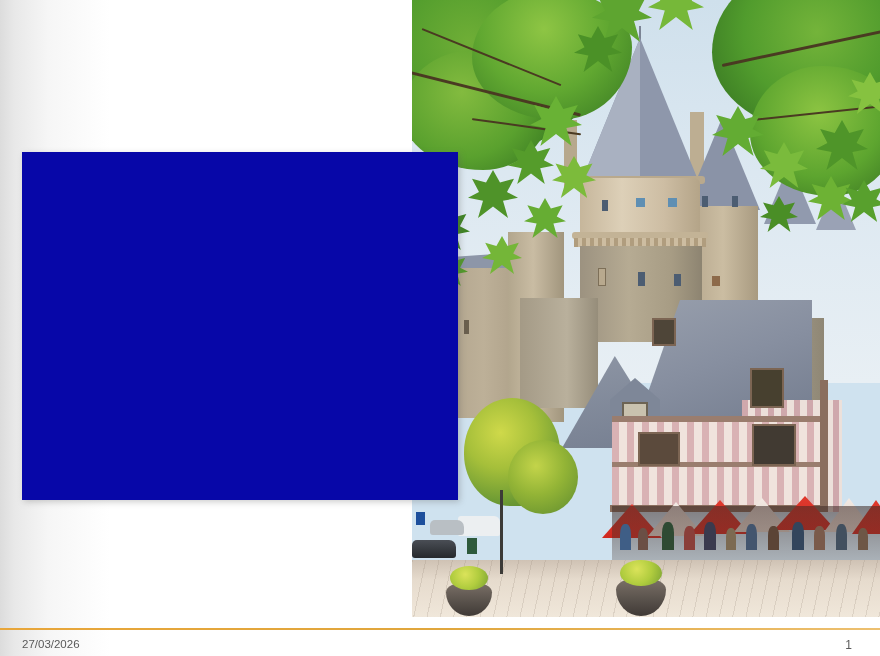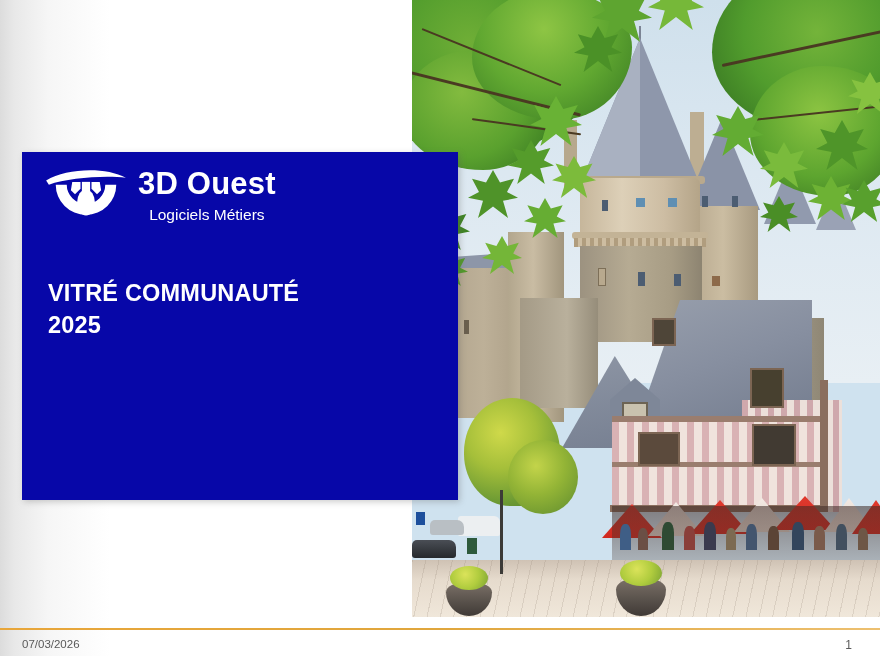--- a/index.html
+++ b/index.html
@@ -507,43 +507,20 @@
         <div class="leaf" style="left:430px;top:180px;width:44px;height:42px;background:#58a02d;"></div>
         <div class="leaf" style="left:348px;top:196px;width:38px;height:36px;background:#4a8e26;"></div>
       </div>
 
     </div>
   </div>
 
   <div class="panel-shadow"></div>
   <div class="panel">
 
-    <div class="logo-row">
-      <span class="logo-mark">
-        <svg viewBox="0 0 120 96" width="84" height="66" aria-hidden="true">
-
-          <path d="M16 30 A44 44 0 1 0 104 30 L88 30 A28 28 0 1 1 32 30 Z" fill="#ffffff"></path>
-
-          <path d="M2 24 C32 6 88 4 118 20 C88 16 34 20 6 30 Z" fill="#ffffff"></path>
-
-          <path d="M40 26 L52 26 L52 36 L44 44 L38 38 Z" fill="#ffffff"></path>
-          <path d="M68 26 L80 26 L82 38 L76 44 L68 36 Z" fill="#ffffff"></path>
-
-          <ellipse cx="60" cy="56" rx="13" ry="19" fill="#ffffff"></ellipse>
-
-          <rect x="54" y="26" width="12" height="14" fill="#ffffff"></rect>
-        </svg>
-      </span>
-      <span class="logo-text">
-        <div class="logo-title">3D Ouest</div>
-        <div class="logo-sub">Logiciels Métiers</div>
-      </span>
-    </div>
-
-    <div class="panel-title">VITRÉ COMMUNAUTÉ
-2025</div>
+
   </div>
 
   <div class="footer-rule"></div>
-  <div class="footer-date">07/03/2026</div>
+  <div class="footer-date">27/03/2026</div>
   <div class="footer-page">1</div>
 
 </div>
 
 </body></html>

